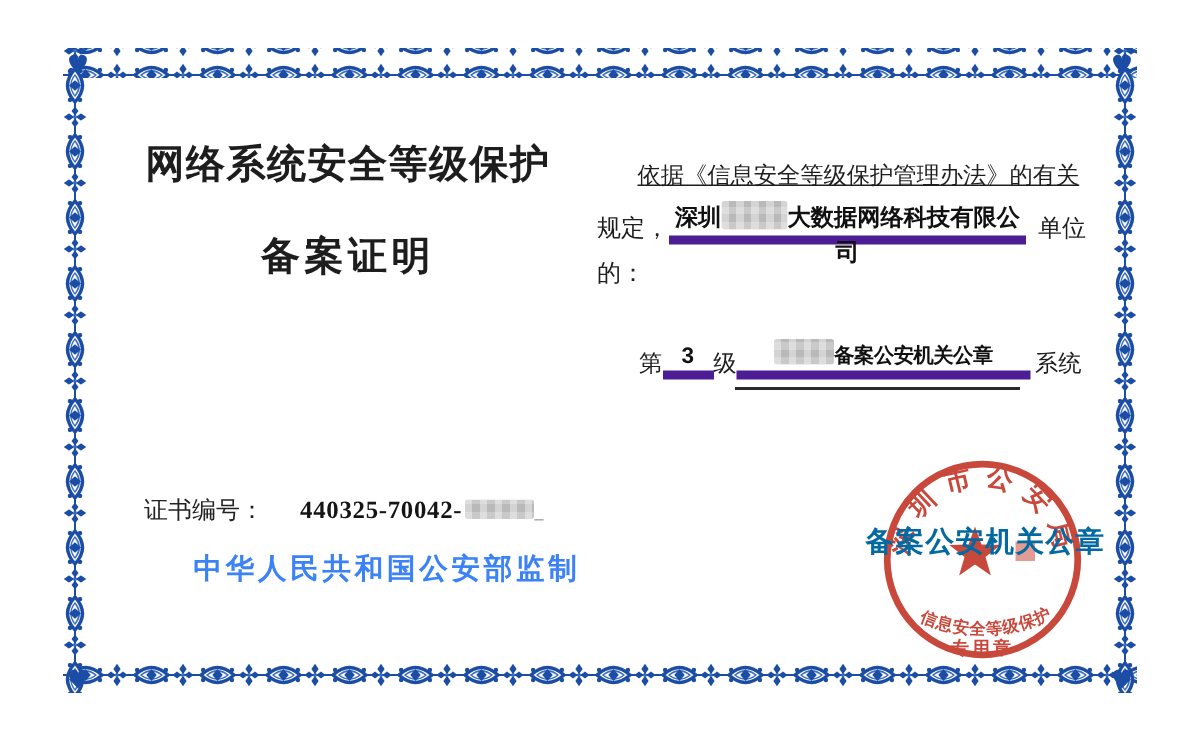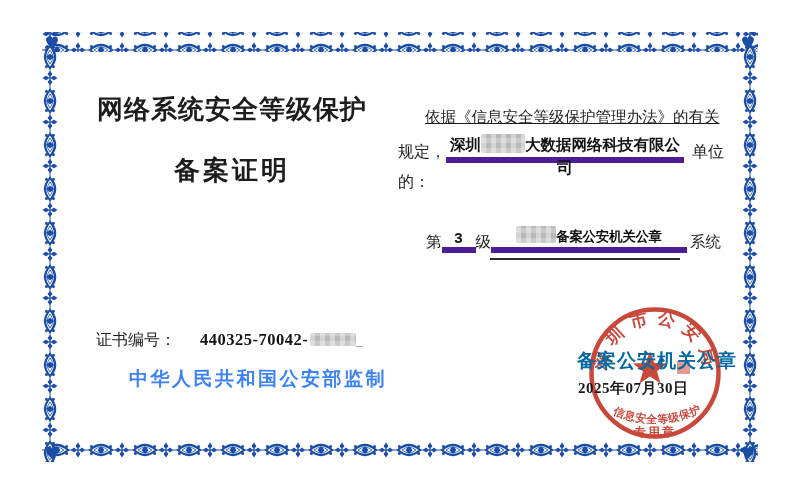--- a/index.html
+++ b/index.html
@@ -138,15 +138,14 @@
       <rect x="92" y="58" width="13" height="13" fill="#c43a2c" opacity="0.55"></rect>
       <path id="arcBottom" d="M26,110 Q70,130 114,110" fill="none"></path>
       <text font-family="Liberation Sans, sans-serif" font-size="11" font-weight="700" fill="#c43a2c" letter-spacing="0.5">
         <textPath href="#arcBottom" startOffset="2">信息安全等级保护</textPath>
       </text>
       <text x="70" y="133" text-anchor="middle" font-family="Liberation Sans, sans-serif" font-size="12" font-weight="700" fill="#c43a2c" letter-spacing="2">专用章</text>
     </g>
   </svg>
 
   <div class="abs seal-text1">备案公安机关公章</div>
-  <div class="abs seal-text2">2025年07月30日</div>
 
 </div>
 
 </body></html>

